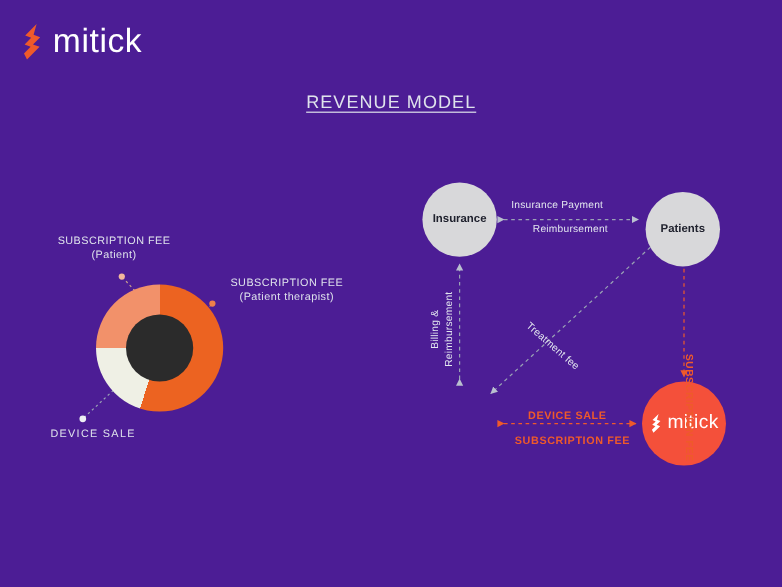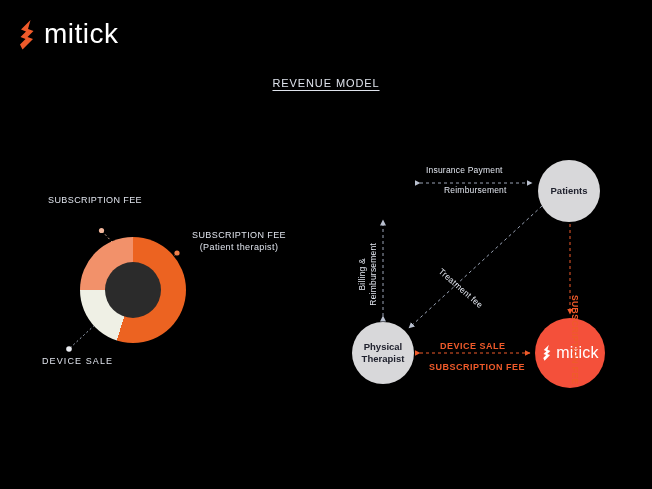--- a/index.html
+++ b/index.html
@@ -12,21 +12,21 @@
     height: 489px;
     position: relative;
     overflow: hidden;
     font-family: "Liberation Sans", sans-serif;
     background: #1e2230;
     color: #e8eaf0;
   }
   .slide {
     position: absolute;
     inset: 0;
-    background: #000000;
+    background: #4c1d95;
   }
 
   
   .brand {
     position: absolute;
     left: 16px;
     top: 18px;
     display: flex;
     align-items: center;
     gap: 2px;
@@ -45,21 +45,21 @@
     padding-bottom: 2px;
   }
 
   
   .deck-title {
     position: absolute;
     left: 0;
     right: 0;
     top: 77px;
     text-align: center;
-    font-size: 11px;
+    font-size: 15px;
     letter-spacing: 0.9px;
     color: #dfe3ec;
     text-decoration: underline;
     text-underline-offset: 3px;
     text-decoration-thickness: 1px;
   }
 
   
   .donut-wrap {
     position: absolute;
@@ -228,20 +228,21 @@
       <circle cx="39" cy="164" r="2.8" fill="#eceef3"></circle>
       <circle cx="69" cy="136" r="2.8" fill="#eceef3"></circle>
     </svg>
 
     <div class="donut" style="background: conic-gradient(rgb(236, 99, 33) 0deg, rgb(236, 99, 33) 198deg, rgb(239, 240, 229) 198deg, rgb(239, 240, 229) 270deg, rgb(242, 145, 106) 270deg, rgb(242, 145, 106) 360deg);">
       <div class="donut-hole"></div>
     </div>
 
     <div class="chart-label lbl-patient">
       <span>SUBSCRIPTION FEE</span>
+      <span class="sub">(Patient)</span>
     </div>
 
     <div class="chart-label lbl-pt">
       <span>SUBSCRIPTION FEE</span>
       <span class="sub">(Patient therapist)</span>
     </div>
 
     <div class="chart-label lbl-device">
       <span>DEVICE  SALE</span>
     </div>
@@ -269,31 +270,28 @@
 
       <line x1="53" y1="176" x2="53" y2="80" stroke="#9aa3b5" stroke-width="1" stroke-dasharray="3,3" marker-start="url(#ah-light)" marker-end="url(#ah-light-s)"></line>
 
       <line x1="212" y1="66" x2="79" y2="188" stroke="#9aa3b5" stroke-width="1" stroke-dasharray="3,3" marker-end="url(#ah-light-s)"></line>
 
       <line x1="240" y1="78" x2="240" y2="174" stroke="#ef5a2a" stroke-width="1" stroke-dasharray="3,3" marker-start="url(#ah-orange)" marker-end="url(#ah-orange-2)"></line>
 
       <line x1="90" y1="213" x2="200" y2="213" stroke="#ef5a2a" stroke-width="1" stroke-dasharray="3,3" marker-start="url(#ah-orange)" marker-end="url(#ah-orange-2)"></line>
     </svg>
 
+    <div class="node node-gray node-insurance">
+      <span>Insurance</span>
+    </div>
 
     <div class="node node-gray node-patients">
       <span>Patients</span>
     </div>
 
-    <div class="node node-gray node-pt">
-      <span>
-        <span>Physical</span><br>
-        <span>Therapist</span>
-      </span>
-    </div>
 
     <div class="node node-mitick">
       <span class="node-mitick-inner">
         <svg class="mitick-mark-sm" viewBox="0 0 26 34">
           <path d="M14.5 2 L5 11.5 L10 13.5 L4.5 19 L9.5 21 L4 26.5 L6.5 31.5 L17 21 L11.5 19 L17.5 13 L12 11 Z" fill="#ffffff"></path>
         </svg>
         <span class="mitick-text-sm">mitick</span>
       </span>
     </div>
 

